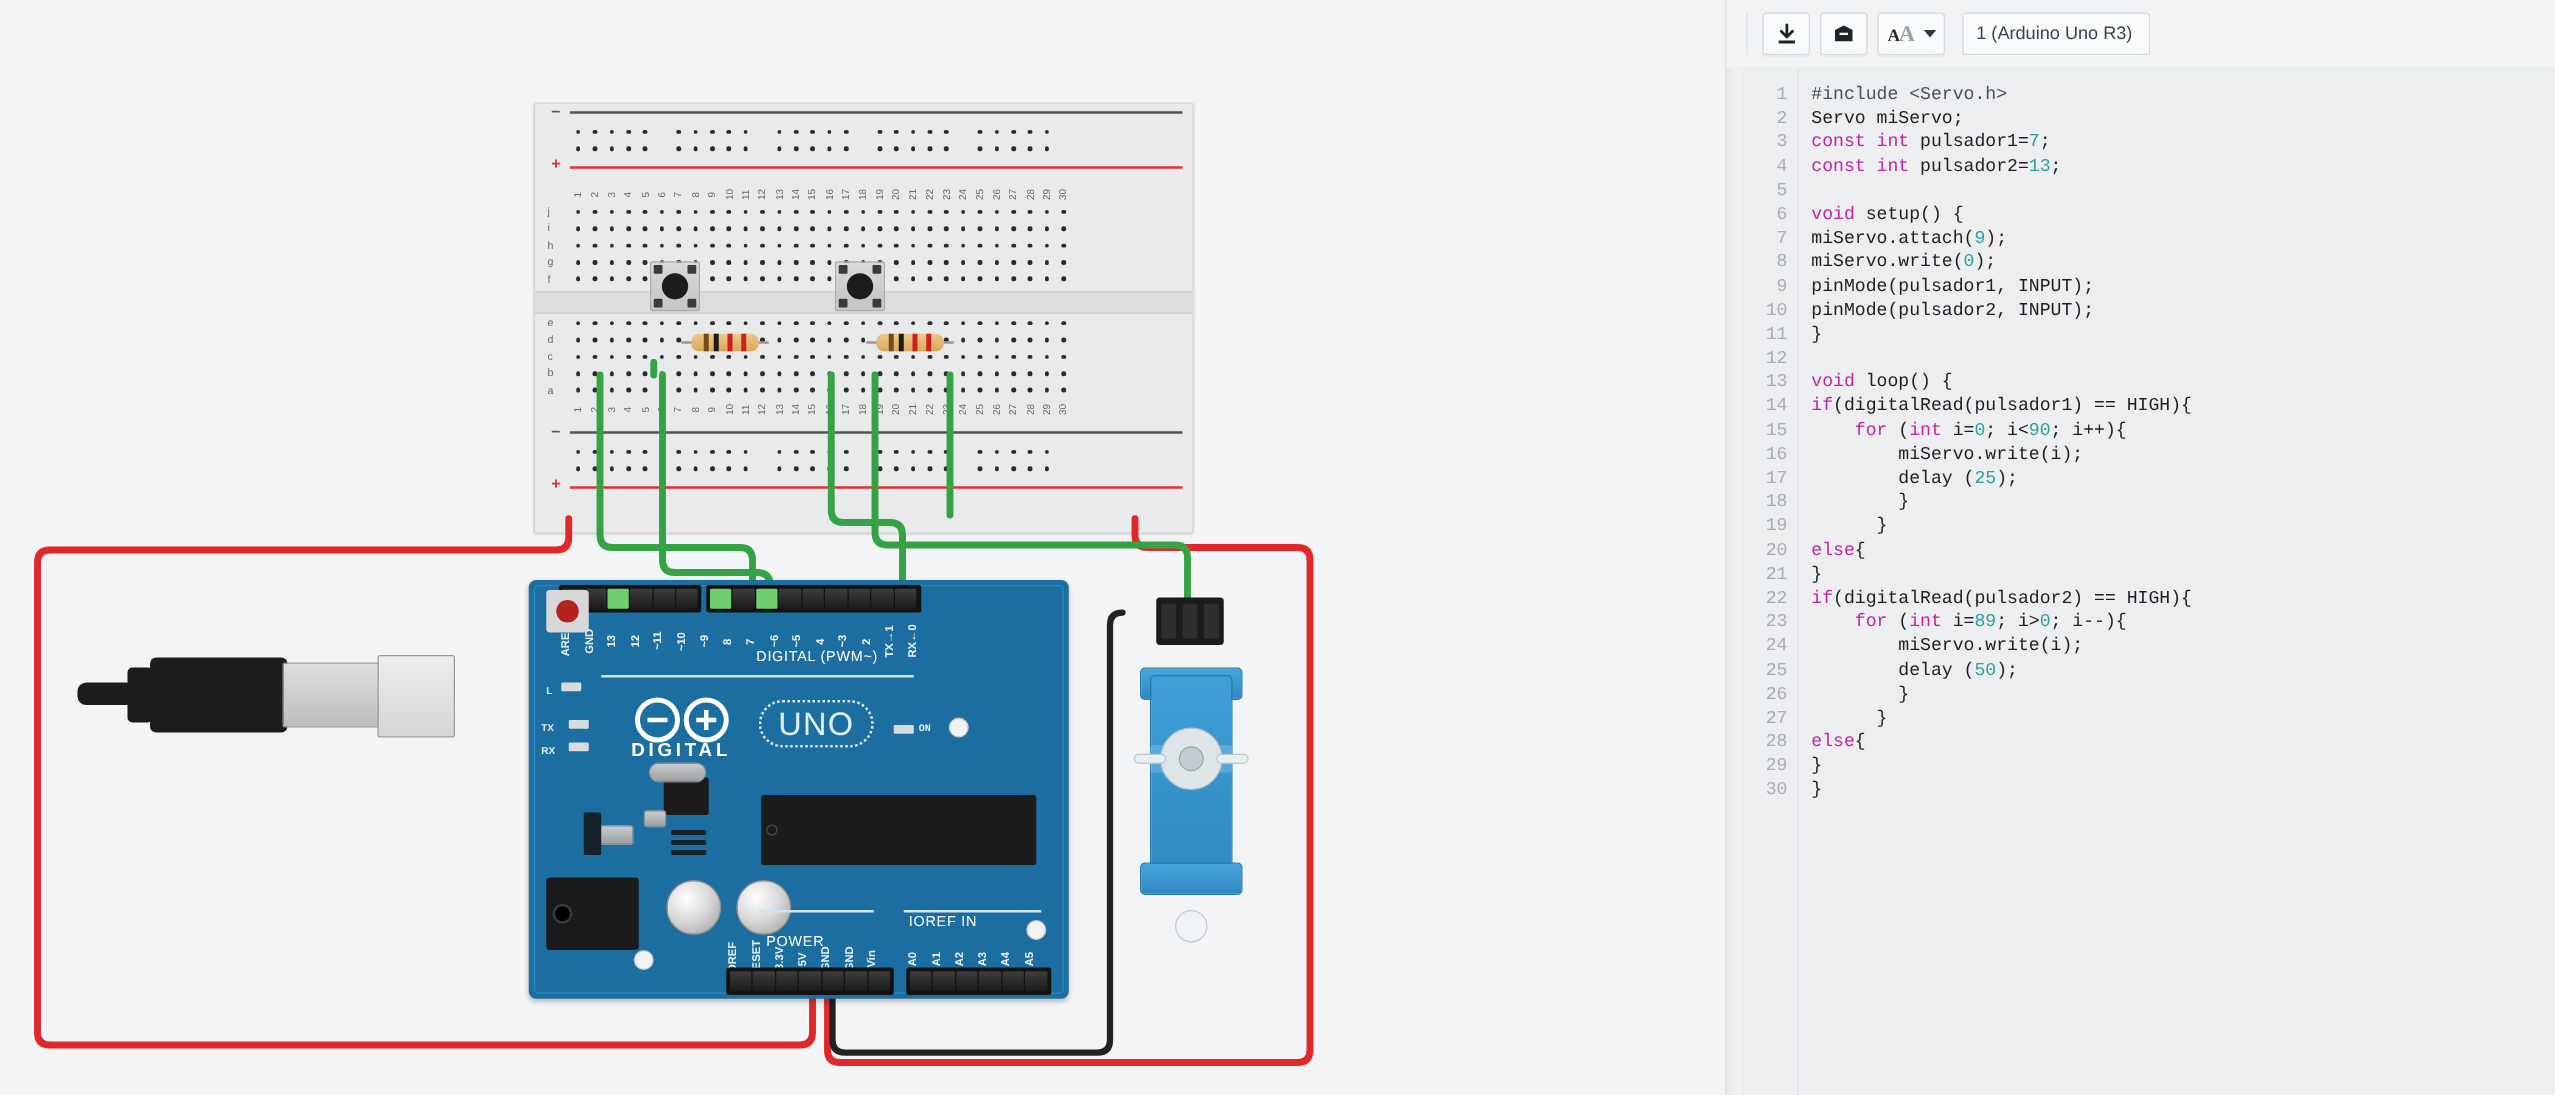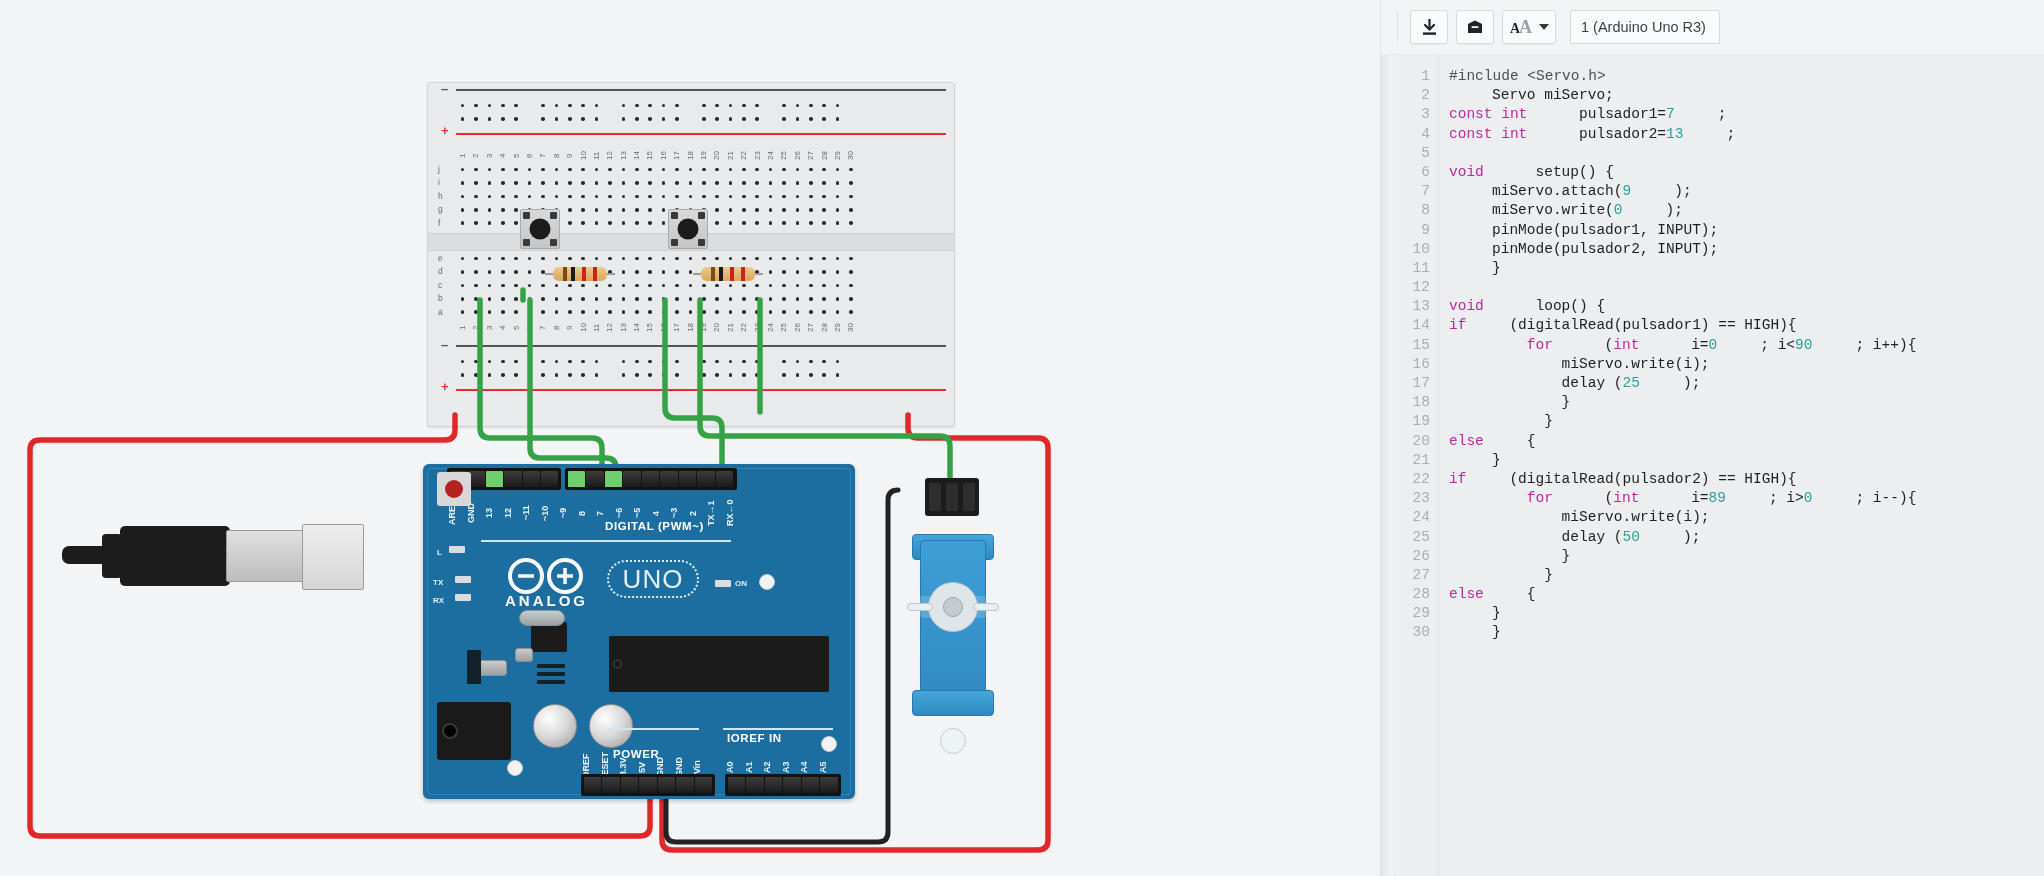--- a/index.html
+++ b/index.html
@@ -140,21 +140,21 @@
     font-size: 9px; font-weight: 700;
     font-family: "Liberation Sans", sans-serif;
   }
   .pinlabels span {
     width: 18.5px; text-align: center;
     writing-mode: vertical-rl; transform: rotate(180deg);
     white-space: nowrap;
   }
   .sectlabel {
     position: absolute; color: #fff; font-size: 11.5px;
-    font-weight: 700; letter-spacing: .6px;
+    font-weight: 400; letter-spacing: .6px;
   }
   .sectrule { position: absolute; height: 1.5px; background: #cfe6f4; }
   .chip {
     position: absolute; background: #1b1b1b; border-radius: 2px;
   }
   .chip .notch {
     position: absolute; left: 4px; top: 50%; transform: translateY(-50%);
     width: 9px; height: 9px; border-radius: 50%;
     border: 1px solid #4a4a4a;
   }
@@ -307,21 +307,21 @@
   #gutter div { padding-right: 8px; height: 19.2px; }
   #code {
     flex: 1; padding: 12px 0 0 10px;
     white-space: pre; color: #1d1f21;
     overflow: hidden;
   }
   #code div { height: 19.2px; }
   .kw  { color: #c026a0; }
   .num { color: #2aa198; }
   .pp  { color: #4b5156; }
-  .fn  { color: #1d1f21; margin-left: 43px; }
+  .fn  { color: #1d1f21; }
 
   .scroll-shadow {
     position: absolute; left: 0; top: 0; width: 12px; height: 876px;
     background: linear-gradient(to right, rgba(0,0,0,.06), rgba(0,0,0,0));
   }
 </style>
 </head>
 <body>
 
 <div id="app">
@@ -993,26 +993,26 @@
 
       <div class="logo-infin" style="left:78px; top:92px;">
         <svg width="92" height="40" viewBox="0 0 92 40" aria-hidden="true">
           <circle cx="25" cy="20" r="16" fill="none" stroke="#ffffff" stroke-width="4"></circle>
           <circle cx="64" cy="20" r="16" fill="none" stroke="#ffffff" stroke-width="4"></circle>
           <line x1="17" y1="20" x2="33" y2="20" stroke="#ffffff" stroke-width="3.5"></line>
           <line x1="56" y1="20" x2="72" y2="20" stroke="#ffffff" stroke-width="3.5"></line>
           <line x1="64" y1="12" x2="64" y2="28" stroke="#ffffff" stroke-width="3.5"></line>
         </svg>
       </div>
-      <div class="ard-word" style="left:82px; top:128px;">ANALOG</div>
+      <div class="ard-word" style="left:82px; top:128px;">DIGITAL</div>
 
       <div class="uno-badge" style="left:184px; top:96px; width:92px; height:38px;">UNO</div>
 
       <div class="led" style="left:292px; top:116px;"></div>
-      <div class="led-txt" style="left:312px; top:115px;">ON</div>
+      <div class="led-txt" style="left:312px; top:115px;font-family:Liberation Mono, monospace;">ON</div>
       <div class="mount-hole" style="left:336px; top:110px;"></div>
 
       <div class="chip" style="left:108px; top:158px; width:36px; height:30px;"></div>
       <div class="xtal" style="left:56px; top:196px; width:28px; height:16px;"></div>
       <div class="smd" style="left:44px; top:186px; width:14px; height:34px;"></div>
       <div class="xtal" style="left:92px; top:184px; width:18px; height:14px;"></div>
       <div class="smd" style="left:114px; top:200px; width:28px; height:4px;"></div>
       <div class="smd" style="left:114px; top:208px; width:28px; height:4px;"></div>
       <div class="smd" style="left:114px; top:216px; width:28px; height:4px;"></div>
       <div class="xtal" style="left:96px; top:146px; width:46px; height:16px; border-radius:8px;"></div>

